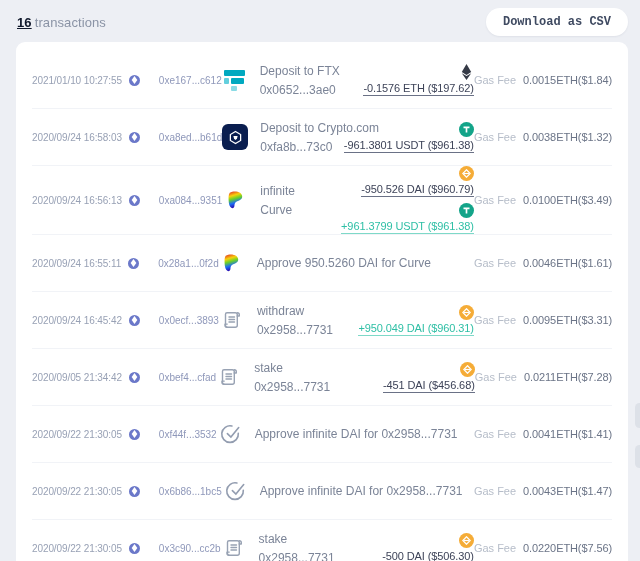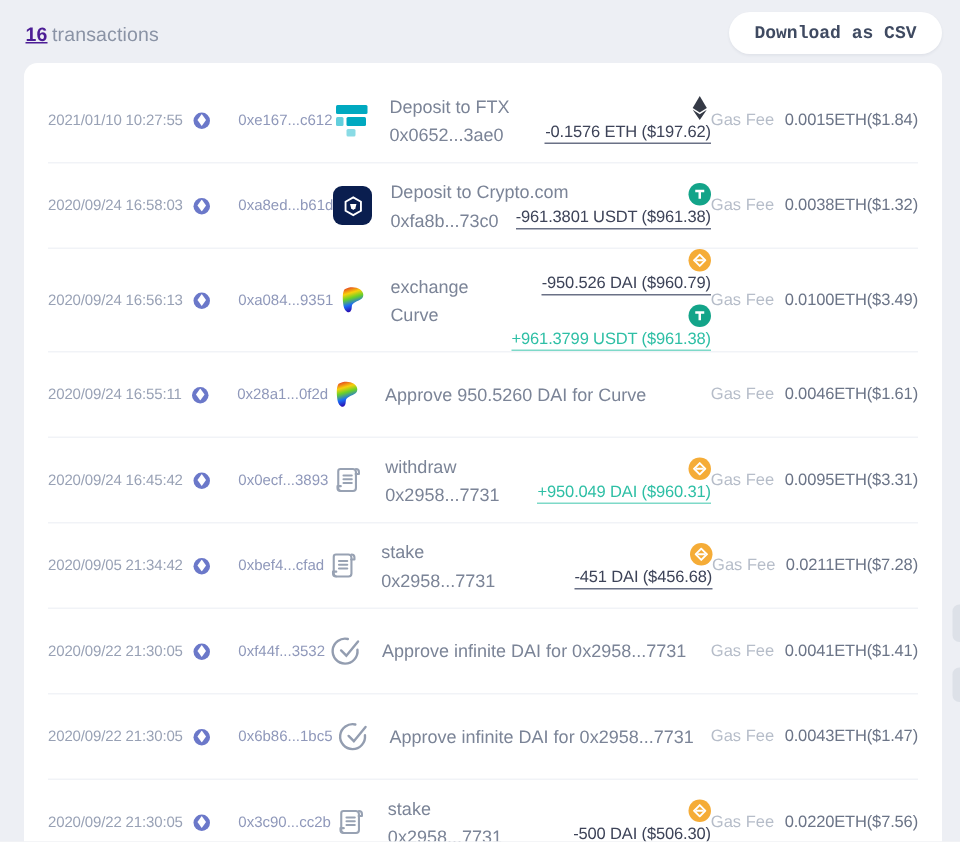--- a/index.html
+++ b/index.html
@@ -1,21 +1,21 @@
 <!DOCTYPE html>
 <html><head>
 <meta charset="utf-8">
 <style>
   html,body{margin:0;padding:0;background:#edeff4;font-family:"Liberation Sans",sans-serif;}
   #app{position:relative;width:640px;height:561px;overflow:hidden;background:#edeff4;}
 
   
   .header{position:relative;height:42px;}
   .tx-count{position:absolute;left:17px;top:15px;font-size:13px;letter-spacing:.1px;}
-  .count-num{font-weight:bold;color:#4c1d95;text-decoration:underline;}
+  .count-num{font-weight:bold;color:#0f172a;text-decoration:underline;}
   .count-label{color:#8a93a5;margin-left:3px;}
   .csv-btn{position:absolute;right:12px;top:8px;height:28px;padding:0 17px;border:none;border-radius:14px;
     background:#ffffff;color:#3f4a61;font-size:12px;font-weight:bold;font-family:Liberation Mono, monospace;
     box-shadow:0 1px 2px rgba(40,50,80,.07);cursor:pointer;}
 
   
   .card{position:absolute;left:16px;top:42px;width:612px;height:540px;background:#ffffff;border-radius:9px;
     padding:10px 16px 0 16px;box-sizing:border-box;}
 
   .row{display:flex;align-items:center;min-height:56px;border-bottom:1px solid #f1f3f7;}
@@ -185,21 +185,21 @@
               <stop offset="0.5" stop-color="#6bd127"></stop>
                     <stop offset="0.75" stop-color="#1b6cf6"></stop>
               <stop offset="1" stop-color="#2a0db0"></stop>
             </linearGradient>
           </defs>
           <path d="M6 4 C11 1 19 3 19 8 C19 12 13 12 11.5 14.5 C10.5 16 11.5 18 10 19.5 C8.5 21 5.5 19 5 14 C4.6 10 4.5 6 6 4 Z" fill="url(#curve-grad)"></path>
         </svg>
       </span>
 
       <div class="action-text">
-        <div class="action-title">exchange</div>
+        <div class="action-title">infinite</div>
         <div class="action-sub">Curve</div>
       </div>
     </div>
 
     <div class="col-amounts">
             <div class="amount negative">
               <span class="tok tok-dai">
     <svg width="9" height="9" viewBox="0 0 12 12">
       <path d="M6 1 L11 6 L6 11 L1 6 Z" fill="none" stroke="#ffffff" stroke-width="1.6"></path>
       <path d="M2.5 6 h7" stroke="#ffffff" stroke-width="1.6"></path>

